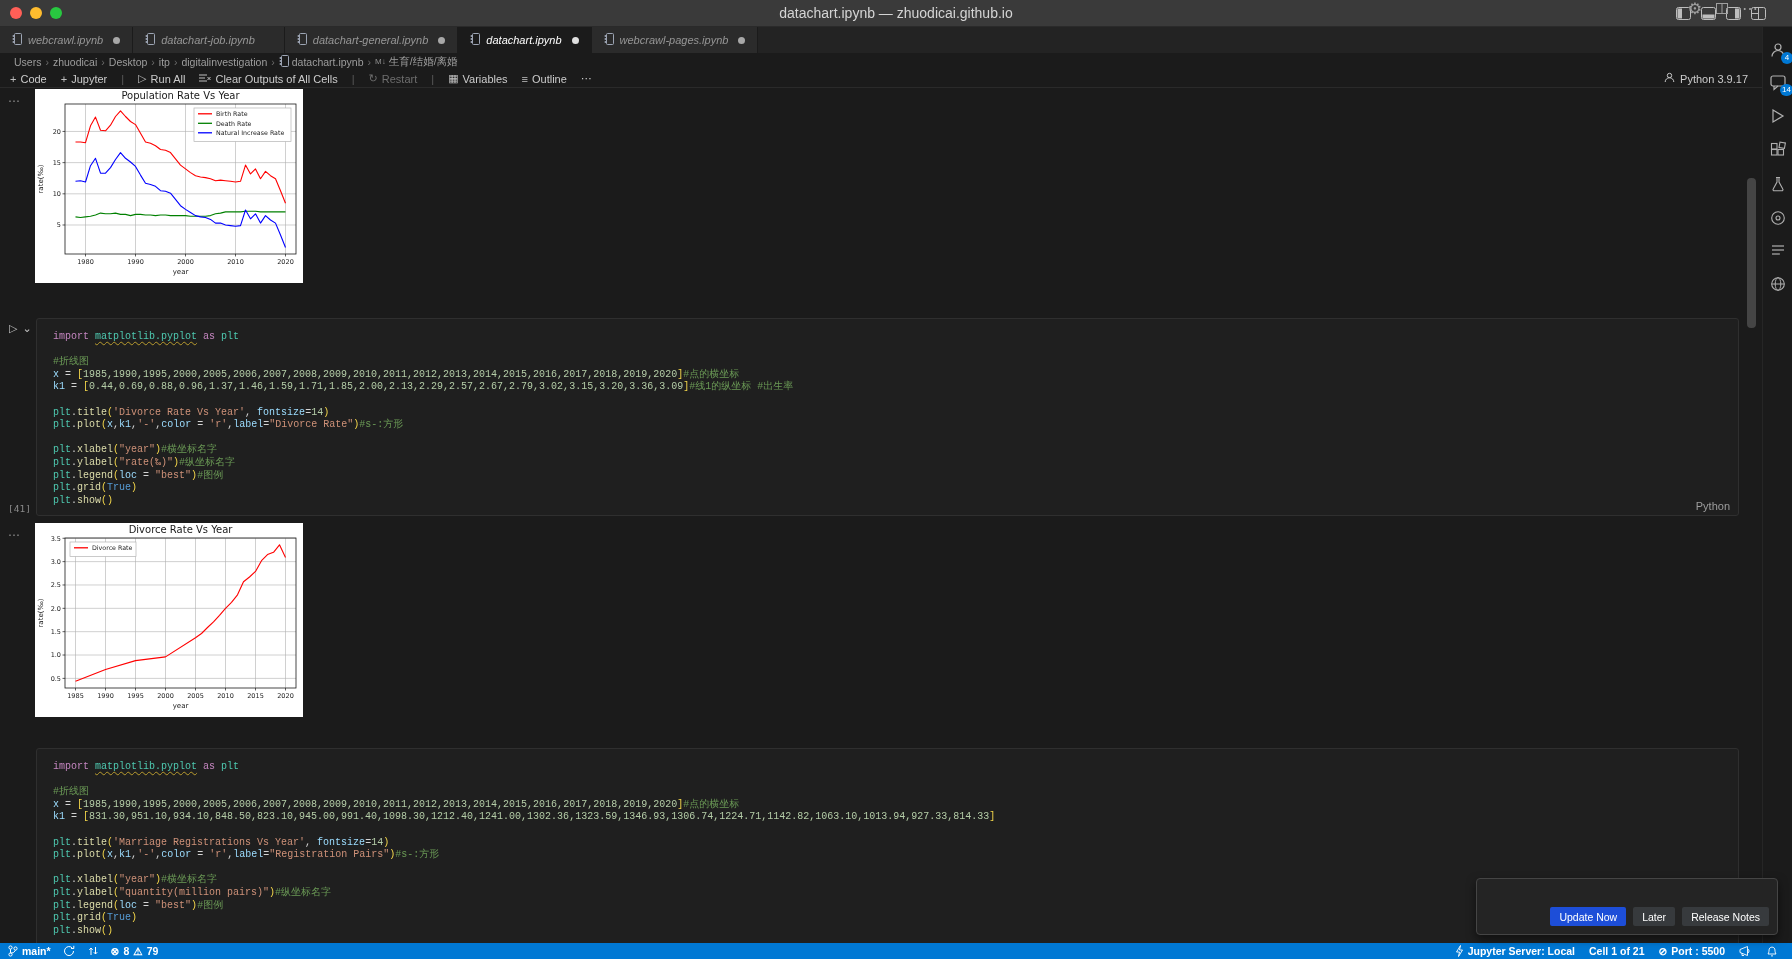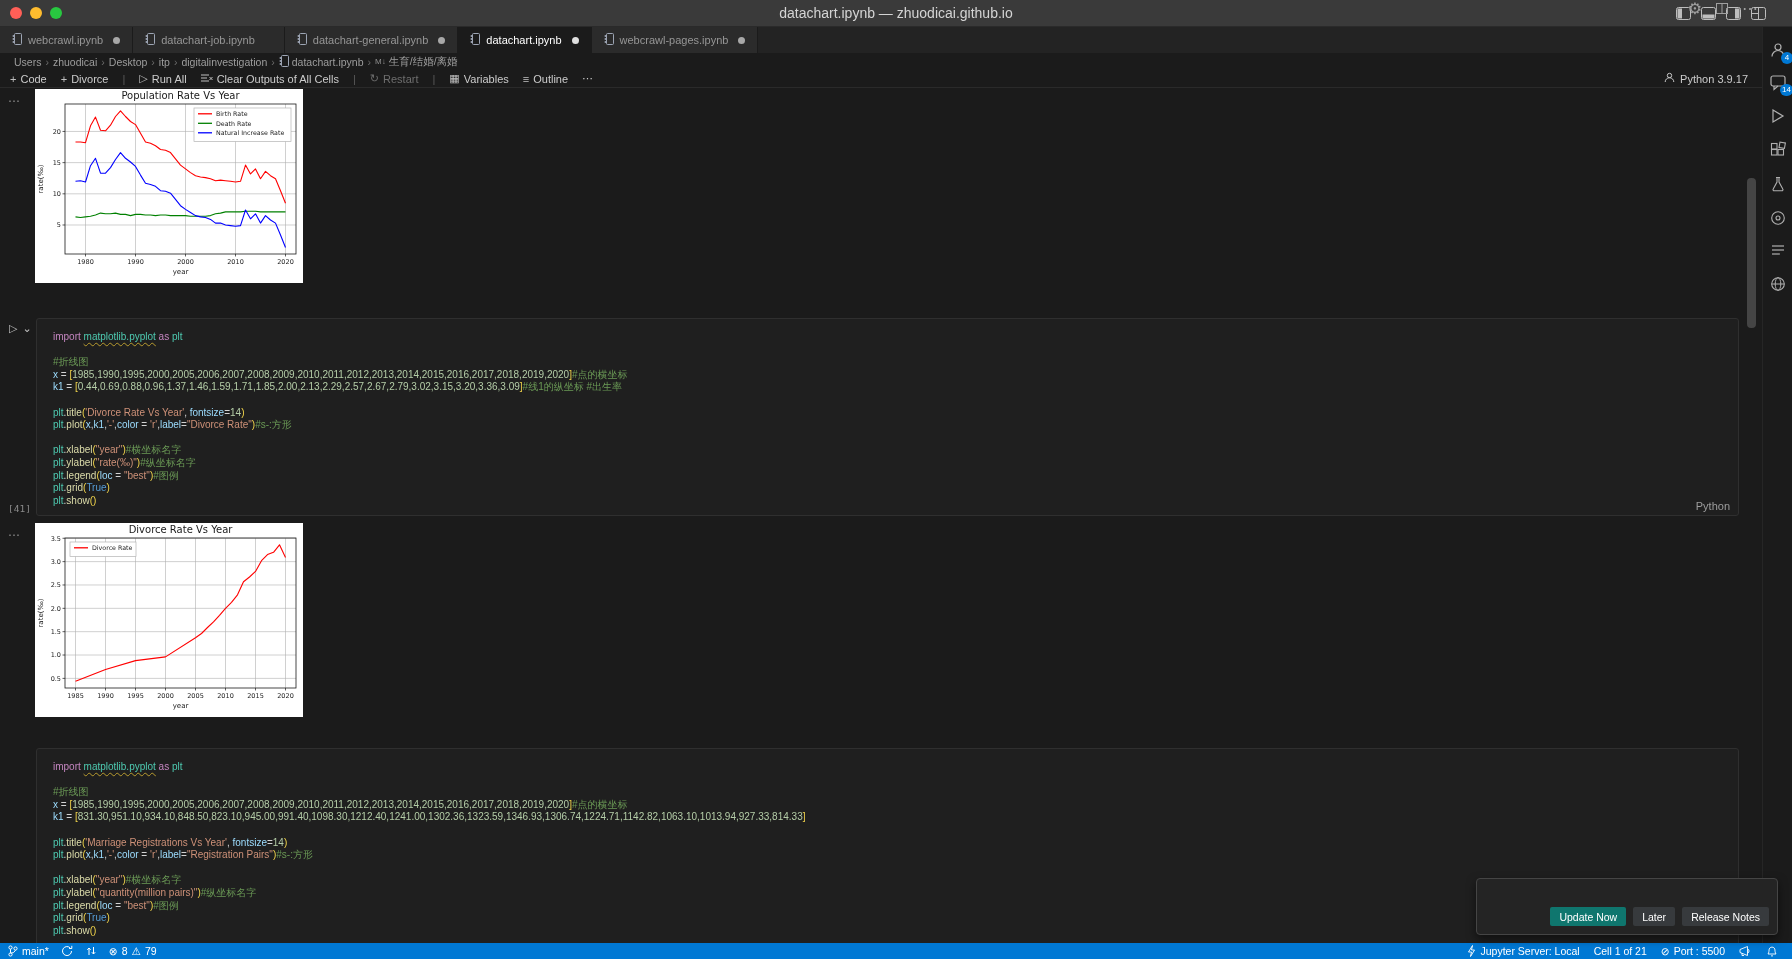--- a/index.html
+++ b/index.html
@@ -11,21 +11,21 @@
     display:flex;align-items:center;border-bottom:1px solid #2a2a2a;}
   .traffic{display:flex;gap:8px;margin-left:10px;}
   .tl{width:12px;height:12px;border-radius:50%;}
   .tl.red{background:#ff5f57}.tl.yellow{background:#febc2e}.tl.green{background:#28c840}
   .win-title{position:absolute;left:0;right:0;text-align:center;font-size:14px;color:#d4d4d4;pointer-events:none;}
   .titlebar-icons{position:absolute;right:26px;display:flex;gap:10px;}
   .titlebar-icons svg{display:block;}
   
   .tabbar{position:absolute;left:0;top:27px;width:100%;height:26px;background:#232323;display:flex;}
   .tab{display:flex;align-items:center;gap:6px;padding:0 12px;background:#2b2b2b;color:#969696;
-    font-size:11px;border-right:1px solid #1b1b1b;cursor:pointer;}
+    font-size:11px;border-right:1px solid #1b1b1b;cursor:pointer;font-style:italic;}
   .tab.active{background:#1b1b1b;color:#ffffff;}
   .tab .dot{width:7px;height:7px;border-radius:50%;background:#a8a8a8;margin-left:4px;}
   .tab.active .dot{background:#e0e0e0;}
   .tab .dot.hidden{visibility:hidden;}
   
   .breadcrumbs{position:absolute;left:0;top:53px;width:100%;height:17px;display:flex;align-items:center;
     padding-left:14px;font-size:10.5px;color:#9d9d9d;background:#1b1b1b;}
   .breadcrumbs .bc-item{cursor:pointer;display:flex;align-items:center;gap:3px;}
   .breadcrumbs .sep{margin:0 4px;color:#6b6b6b;}
   .bc-right{position:absolute;right:34px;top:0;height:17px;display:flex;align-items:center;gap:14px;color:#a0a0a0;}
@@ -35,54 +35,54 @@
   .tbtn{display:flex;align-items:center;gap:4px;margin-right:14px;cursor:pointer;white-space:nowrap;}
   .tbtn .gi{color:#c0c0c0;}
   .tbtn.dim{color:#6e6e6e;}
   .tsep{color:#5a5a5a;margin-right:14px;}
   .kernel{position:absolute;right:44px;display:flex;align-items:center;gap:5px;font-size:11px;color:#cccccc;cursor:pointer;}
   
   .main{position:absolute;left:0;top:88px;width:1792px;height:855px;}
   .gutter-more{position:absolute;left:8px;color:#8f8f8f;font-size:12px;cursor:pointer;}
   .chartbox{position:absolute;background:#fff;}
   .cell{position:absolute;left:36px;width:1703px;background:#1f1f1f;border:1px solid #2f2f2f;border-radius:3px;}
-  .code{padding:12px 0 6px 16px;font-family:Liberation Sans, sans-serif;font-size:10px;line-height:12.6px;
+  .code{padding:12px 0 6px 16px;font-family:Liberation Mono, monospace;font-size:10px;line-height:12.6px;
     white-space:pre;overflow:hidden;}
   .code-line{height:12.6px;}
   .tok-kw{color:#C586C0}.tok-mod{color:#4EC9B0}.tok-var{color:#9CDCFE}.tok-num{color:#B5CEA8}
   .tok-str{color:#CE9178}.tok-com{color:#6A9955}.tok-fn{color:#DCDCAA}.tok-pun{color:#D4D4D4}
   .tok-brk{color:#F3D64B}.tok-const{color:#569CD6}
   .tok-modu{color:#4EC9B0;text-decoration:underline wavy #b89b2e 1px;text-underline-offset:2px;}
   .run-controls{position:absolute;left:9px;display:flex;gap:5px;color:#c5c5c5;font-size:11px;cursor:pointer;}
   .exec-label{position:absolute;left:8px;font-family:"DejaVu Sans Mono",monospace;font-size:9.5px;color:#8a8a8a;}
   .lang-label{position:absolute;font-size:11px;color:#9d9d9d;}
   
   .rail{position:absolute;right:0;top:27px;width:30px;height:916px;background:#1b1b1b;border-left:1px solid #262626;}
   .rail-icon{position:absolute;left:4px;width:22px;height:22px;display:flex;align-items:center;justify-content:center;cursor:pointer;}
   .badge{position:absolute;right:-4px;bottom:-3px;min-width:12px;height:12px;border-radius:7px;background:#0078d4;
     color:#fff;font-size:8px;line-height:12px;text-align:center;padding:0 2px;}
   
   .scroll-thumb{position:absolute;right:36px;top:90px;width:9px;height:150px;background:#454545;border-radius:4px;cursor:pointer;}
   
   .statusbar{position:absolute;left:0;bottom:0;width:100%;height:16px;background:#0078d4;color:#fff;
-    display:flex;align-items:center;font-size:10.5px;z-index:30;}
+    display:flex;align-items:center;font-size:10.5px;z-index:30;font-weight:bold;}
   .sb-item{display:flex;align-items:center;gap:4px;margin-right:12px;cursor:pointer;white-space:nowrap;}
   .sb-left{display:flex;align-items:center;margin-left:8px;}
   .sb-right{position:absolute;right:14px;display:flex;align-items:center;}
   .sb-right .sb-item{margin-right:0;margin-left:14px;}
   
   .toast{position:absolute;right:14px;bottom:24px;width:302px;height:57px;background:#242424;border:1px solid #454545;
     border-radius:4px;box-shadow:0 4px 10px rgba(0,0,0,.5);z-index:40;font-size:11px;color:#cccccc;}
   .toast-row1{display:flex;align-items:center;gap:6px;padding:8px 8px 0 10px;}
   .toast-msg{flex:1;}
   .toast-close{color:#bbbbbb;cursor:pointer;font-size:12px;padding:0 2px;}
   .toast-btns{position:absolute;right:8px;bottom:8px;display:flex;gap:7px;}
   .toast-btn{height:19px;padding:0 9px;font-size:10.5px;color:#fff;display:flex;align-items:center;
     border-radius:2px;background:#373a3d;cursor:pointer;}
-  .toast-btn.primary{background:#0f766e;}
+  .toast-btn.primary{background:#1d4ed8;}
   svg{overflow:visible;}
 </style>
 </head>
 <body>
 
 <div id="window">
 
   <div class="titlebar">
     <div class="traffic">
       <div class="tl red"></div>
@@ -217,21 +217,21 @@
     <span>⋯</span>
   </div>
 
   <div class="nbtoolbar">
     <span class="tbtn">
         <span class="gi">+</span>
         <span>Code</span>
       </span>
     <span class="tbtn">
         <span class="gi">+</span>
-        <span>Divorce</span>
+        <span>Jupyter</span>
       </span>
     <span class="tsep">|</span>
     <span class="tbtn">
         <span class="gi">▷</span>
         <span>Run All</span>
       </span>
     <span class="tbtn">
         <span class="gi"><svg width="12" height="10">
             <line x1="0" y1="2" x2="8" y2="2" stroke="#c0c0c0"></line>
             <line x1="0" y1="5" x2="6" y2="5" stroke="#c0c0c0"></line>

